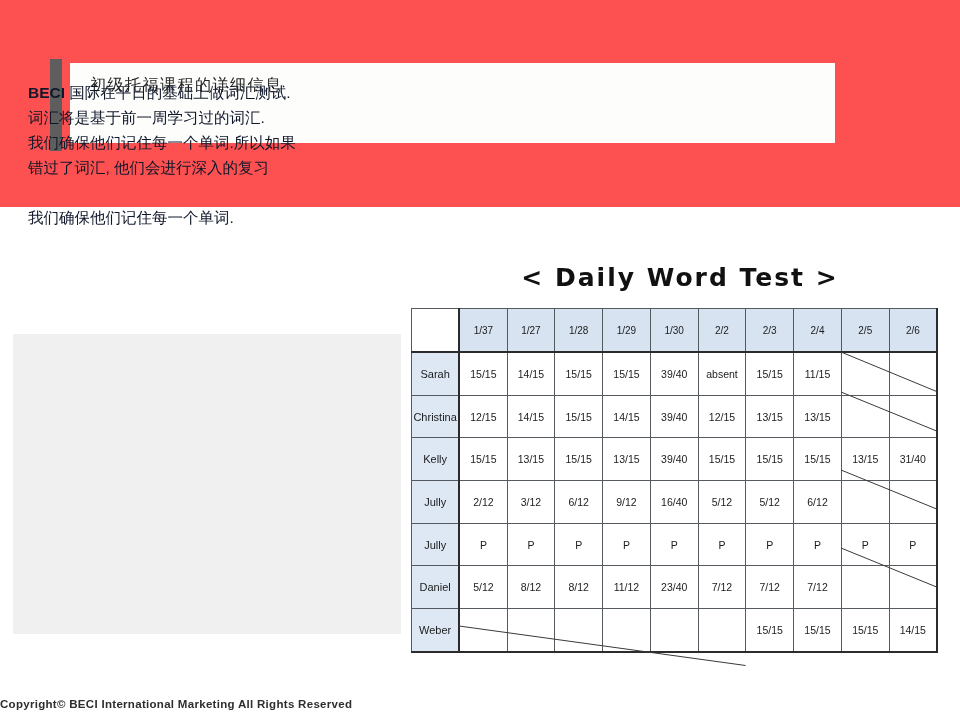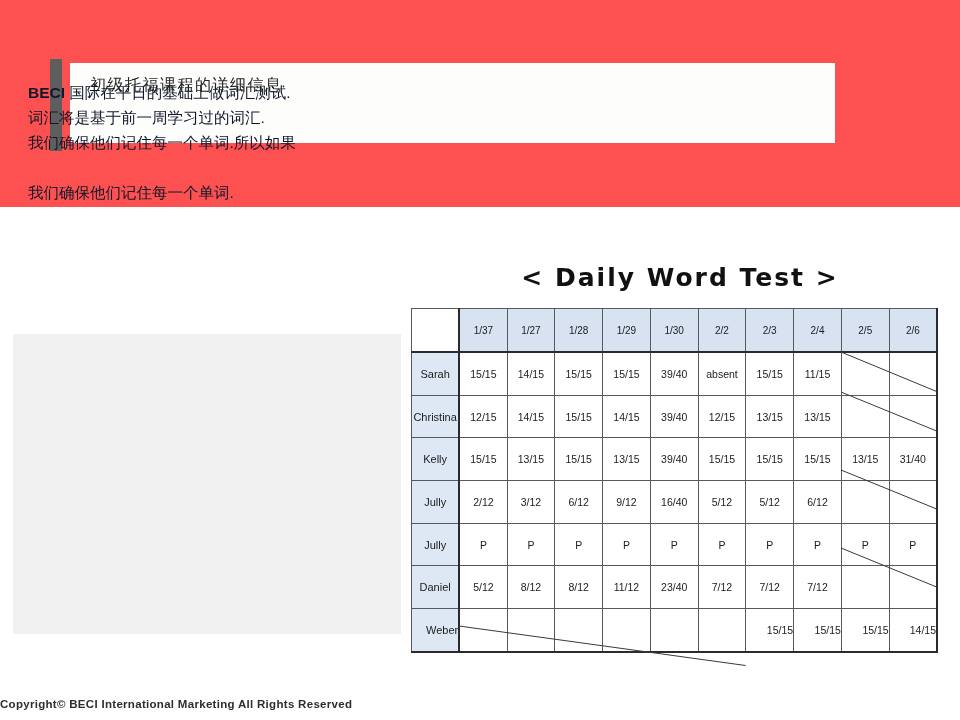--- a/index.html
+++ b/index.html
@@ -122,21 +122,21 @@
   table#word-table td.namecol {
     background: #dde8f4;
     font-size: 11px;
     border-right: 2px solid #2b2b2b;
   }
   table#word-table tr.hdr th {
     border-bottom: 2px solid #2b2b2b;
     height: 42px;
   }
   table#word-table tr.body-row td { height: 38px; }
-  table#word-table tr.last-row td { border-bottom: 2px solid #2b2b2b; text-align: right; }
+  table#word-table tr.last-row td { border-bottom: 2px solid #2b2b2b; }
   table#word-table td.firstdata, table#word-table th.firstdate {
     border-left: 2px solid #2b2b2b;
   }
   table#word-table td.lastcol, table#word-table th.lastcol {
     border-right: 2px solid #2b2b2b;
   }
 
   
   .diag-svg {
     position: absolute;
@@ -165,20 +165,21 @@
 <div id="title-box"></div>
 <div id="title-text-wrap">
   <div class="title-line1">初级托福课程的详细信息</div>
 </div>
 
 <div id="desc-panel"></div>
 <div id="desc-text">
     <div class="desc-line"><b>BECI</b> 国际在平日的基础上做词汇测试.</div>
     <div class="desc-line">词汇将是基于前一周学习过的词汇.</div>
     <div class="desc-line">我们确保他们记住每一个单词.所以如果</div>
+    <div class="desc-line">错过了词汇, 他们会进行深入的复习</div>
     <div class="desc-gap"></div>
     <div class="desc-line">我们确保他们记住每一个单词.</div>
   </div>
 
 <div id="table-title">&lt; Daily Word Test &gt;</div>
 <div id="word-table-wrap">
   <table id="word-table">
     <thead>
       <tr class="hdr">
         <th class="corner"></th>

